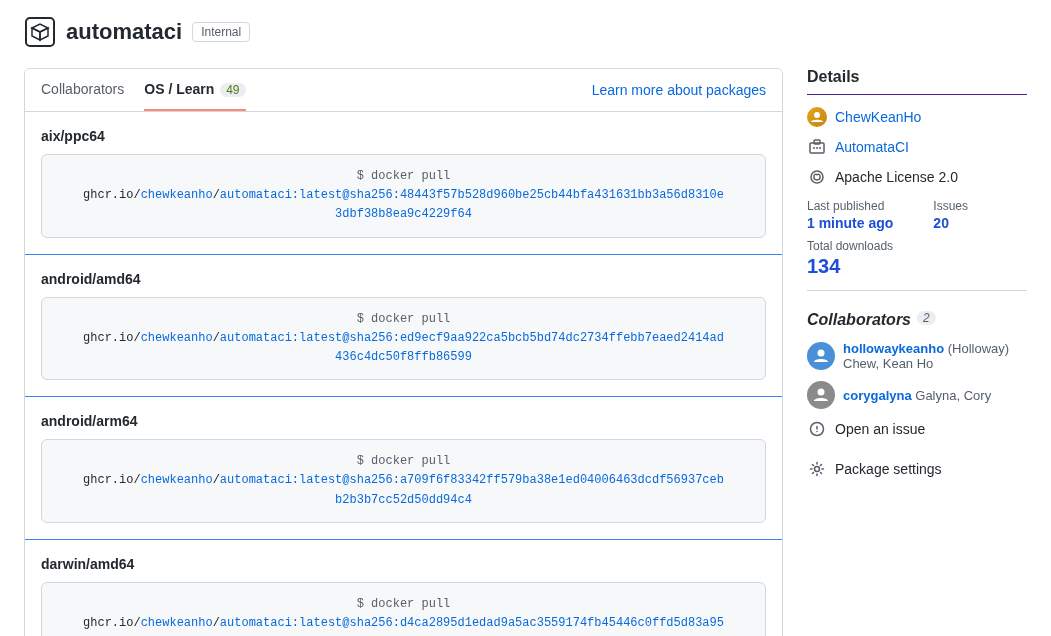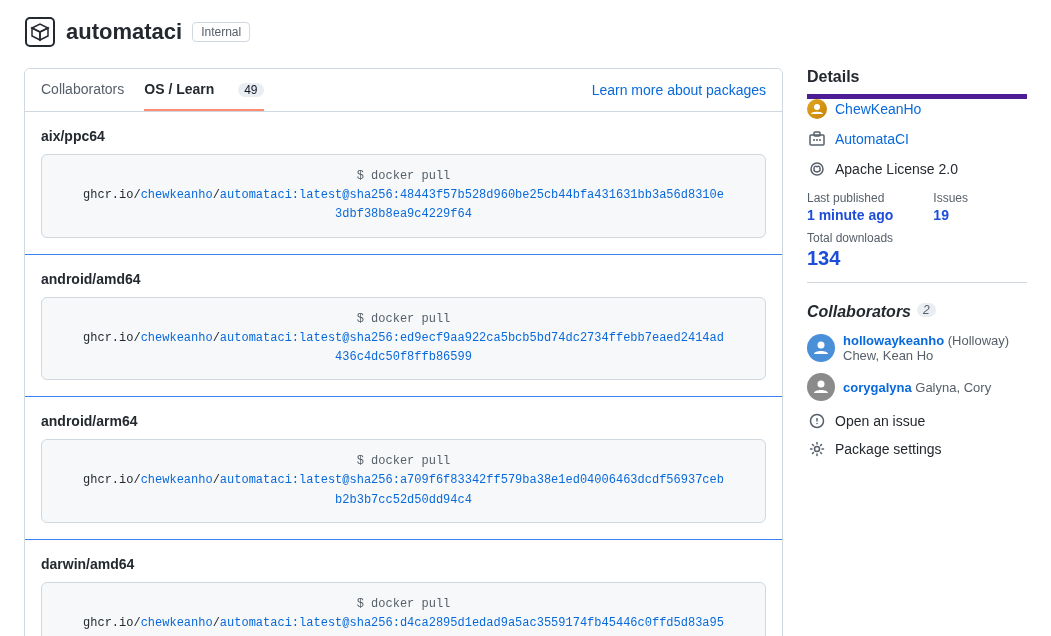--- a/index.html
+++ b/index.html
@@ -65,26 +65,26 @@
       text-decoration: none;
     }
     .tab-item.active {
       color: #24292f;
       font-weight: 600;
       border-bottom: 2px solid #fd8c73;
     }
     .tab-badge {
       display: inline-block;
       background: #eaeef2;
-      color: #0f172a;
+      color: #4d7c0f;
       border-radius: 20px;
       padding: 0 6px;
       font-size: 12px;
       font-weight: 500;
-      margin-left: 20px;
+      margin-left: 2px;
     }
     .tabs-spacer { flex: 1; }
     .learn-more-link {
       font-size: 14px;
       color: #0969da;
       text-decoration: none;
       cursor: pointer;
     }
     .arch-section {
       padding: 16px;
@@ -124,23 +124,23 @@
       width: 220px;
       flex-shrink: 0;
     }
     .sidebar-section {
       margin-bottom: 20px;
     }
     .sidebar-title {
       font-size: 16px;
       font-weight: 600;
       color: #24292f;
-      margin-bottom: 0;
+      margin-bottom: 12px;
       padding-bottom: 8px;
-      border-bottom: 5px solid #4c1d95;
+      border-bottom: 1px solid #4c1d95;
     }
     .detail-row {
       display: flex;
       align-items: center;
       gap: 8px;
       margin-bottom: 10px;
       font-size: 14px;
       color: #24292f;
     }
     .detail-icon {
@@ -357,21 +357,21 @@
           <span>Apache License 2.0</span>
         </div>
 
         <div class="stats-row">
           <div class="stat-block">
             <div class="stat-label">Last published</div>
             <div class="stat-value" style="font-size:14px;font-weight:600;">1 minute ago</div>
           </div>
           <div class="stat-block">
             <div class="stat-label">Issues</div>
-            <div class="stat-value" style="font-size:14px;font-weight:600;">19</div>
+            <div class="stat-value" style="font-size:14px;font-weight:600;">20</div>
           </div>
         </div>
 
         <div class="total-downloads-section">
           <div class="stat-label">Total downloads</div>
           <div class="stat-value">134</div>
         </div>
       </div>
 
       <div class="sidebar-section">
@@ -410,21 +410,21 @@
           <div class="detail-icon">
             <svg width="16" height="16" viewBox="0 0 16 16" fill="none" stroke="#57606a" stroke-width="1.5">
               <circle cx="8" cy="8" r="6.5"></circle>
               <line x1="8" y1="5" x2="8" y2="8.5"></line>
               <circle cx="8" cy="10.5" r="0.75" fill="#57606a" stroke="none"></circle>
             </svg>
           </div>
           <span>Open an issue</span>
         </div>
 
-        <div class="action-row" style="margin-top:8px;">
+        <div class="action-row" style="margin-top:20px;">
           <div class="detail-icon">
             <svg width="16" height="16" viewBox="0 0 16 16" fill="none" stroke="#57606a" stroke-width="1.5">
               <circle cx="8" cy="8" r="2.5"></circle>
               <path d="M8 1.5 L8 3 M8 13 L8 14.5 M1.5 8 L3 8 M13 8 L14.5 8 M3.5 3.5 L4.5 4.5 M11.5 11.5 L12.5 12.5 M12.5 3.5 L11.5 4.5 M4.5 11.5 L3.5 12.5" stroke-linecap="round"></path>
             </svg>
           </div>
           <span>Package settings</span>
         </div>
       </div>
 

